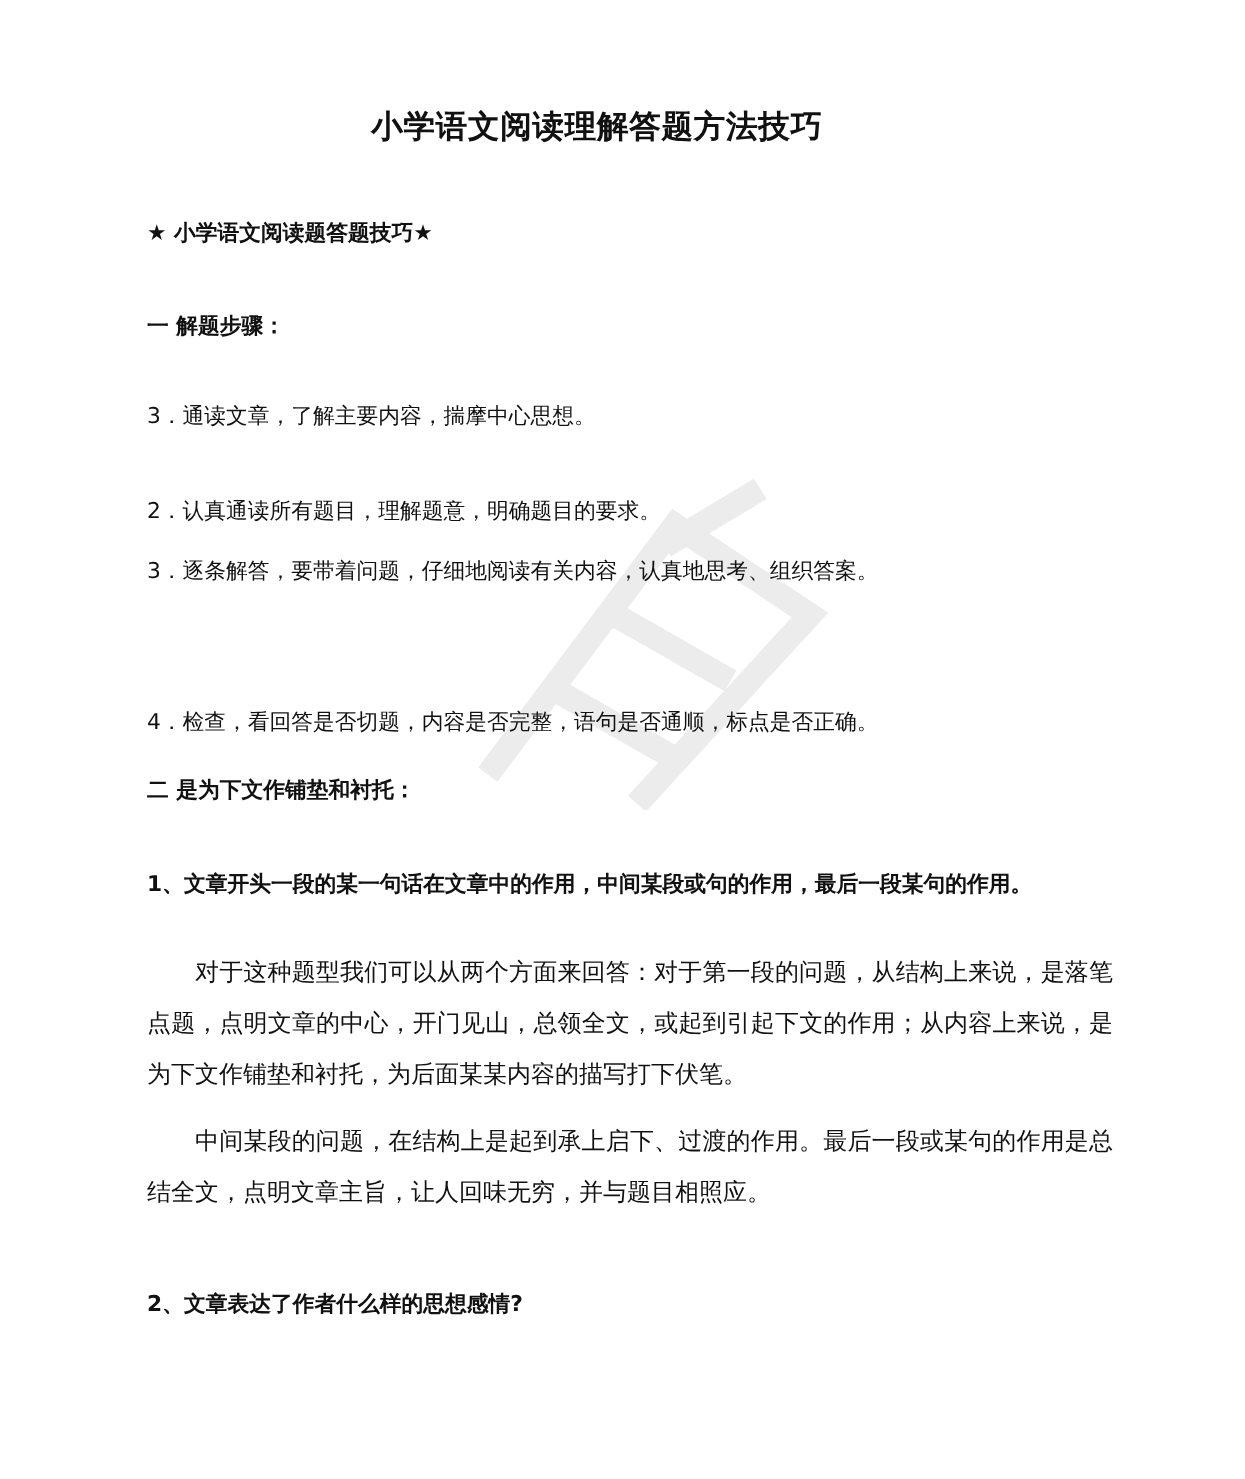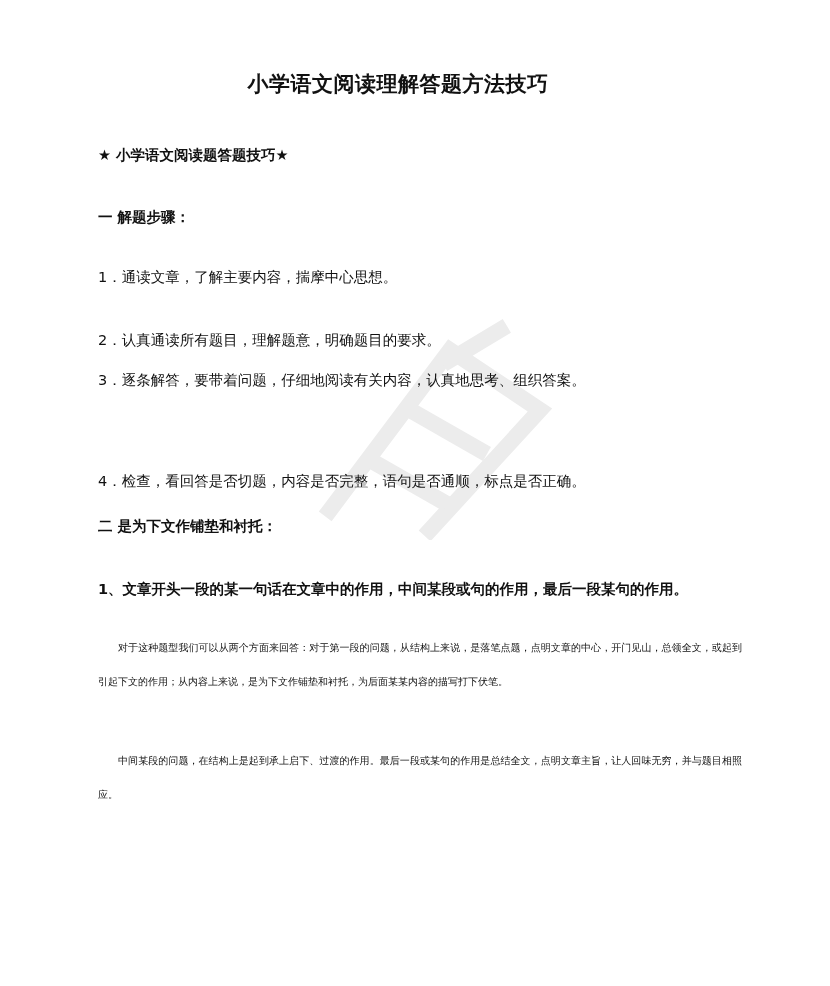--- a/index.html
+++ b/index.html
@@ -12,21 +12,21 @@
   .title {
     position: absolute; left: 0; width: 796px; top: 70px;
     text-align: center; font-size: 21px; font-weight: bold; letter-spacing: 0.5px;
   }
   .line {
     position: absolute; left: 98px; font-size: 14.5px; white-space: nowrap;
   }
   .bold { font-weight: bold; }
   .para {
     position: absolute; left: 98px; width: 644px;
-    font-size: 10px; line-height: 34px; text-indent: 2em;
+    font-size: 16px; line-height: 34px; text-indent: 2em;
     text-align: justify;
   }
   .watermark {
     position: absolute; left: 300px; top: 290px; width: 260px; height: 250px;
     pointer-events: none;
   }
 </style>
 </head>
 <body>
 
@@ -40,27 +40,28 @@
       <path d="M150 70 L200 40"></path>
     </g>
   </svg>
 
   <div class="title">小学语文阅读理解答题方法技巧</div>
 
   <div class="line bold" style="top:146px;">★ 小学语文阅读题答题技巧★</div>
 
   <div class="line bold" style="top:208px;">一  解题步骤：</div>
 
-  <div class="line" style="top:268px;">1．通读文章，了解主要内容，揣摩中心思想。</div>
+  <div class="line" style="top:268px;">3．通读文章，了解主要内容，揣摩中心思想。</div>
   <div class="line" style="top:331px;">2．认真通读所有题目，理解题意，明确题目的要求。</div>
   <div class="line" style="top:371px;">3．逐条解答，要带着问题，仔细地阅读有关内容，认真地思考、组织答案。</div>
   <div class="line" style="top:472px;">4．检查，看回答是否切题，内容是否完整，语句是否通顺，标点是否正确。</div>
 
   <div class="line bold" style="top:517px;">二  是为下文作铺垫和衬托：</div>
 
   <div class="line bold" style="top:580px;">1、文章开头一段的某一句话在文章中的作用，中间某段或句的作用，最后一段某句的作用。</div>
 
   <div class="para" style="top:631px;">对于这种题型我们可以从两个方面来回答：对于第一段的问题，从结构上来说，是落笔点题，点明文章的中心，开门见山，总领全文，或起到引起下文的作用；从内容上来说，是为下文作铺垫和衬托，为后面某某内容的描写打下伏笔。</div>
 
   <div class="para" style="top:744px;">中间某段的问题，在结构上是起到承上启下、过渡的作用。最后一段或某句的作用是总结全文，点明文章主旨，让人回味无穷，并与题目相照应。</div>
 
+  <div class="line bold" style="top:860px;">2、文章表达了作者什么样的思想感情?</div>
 
 </div>
 
 </body></html>

